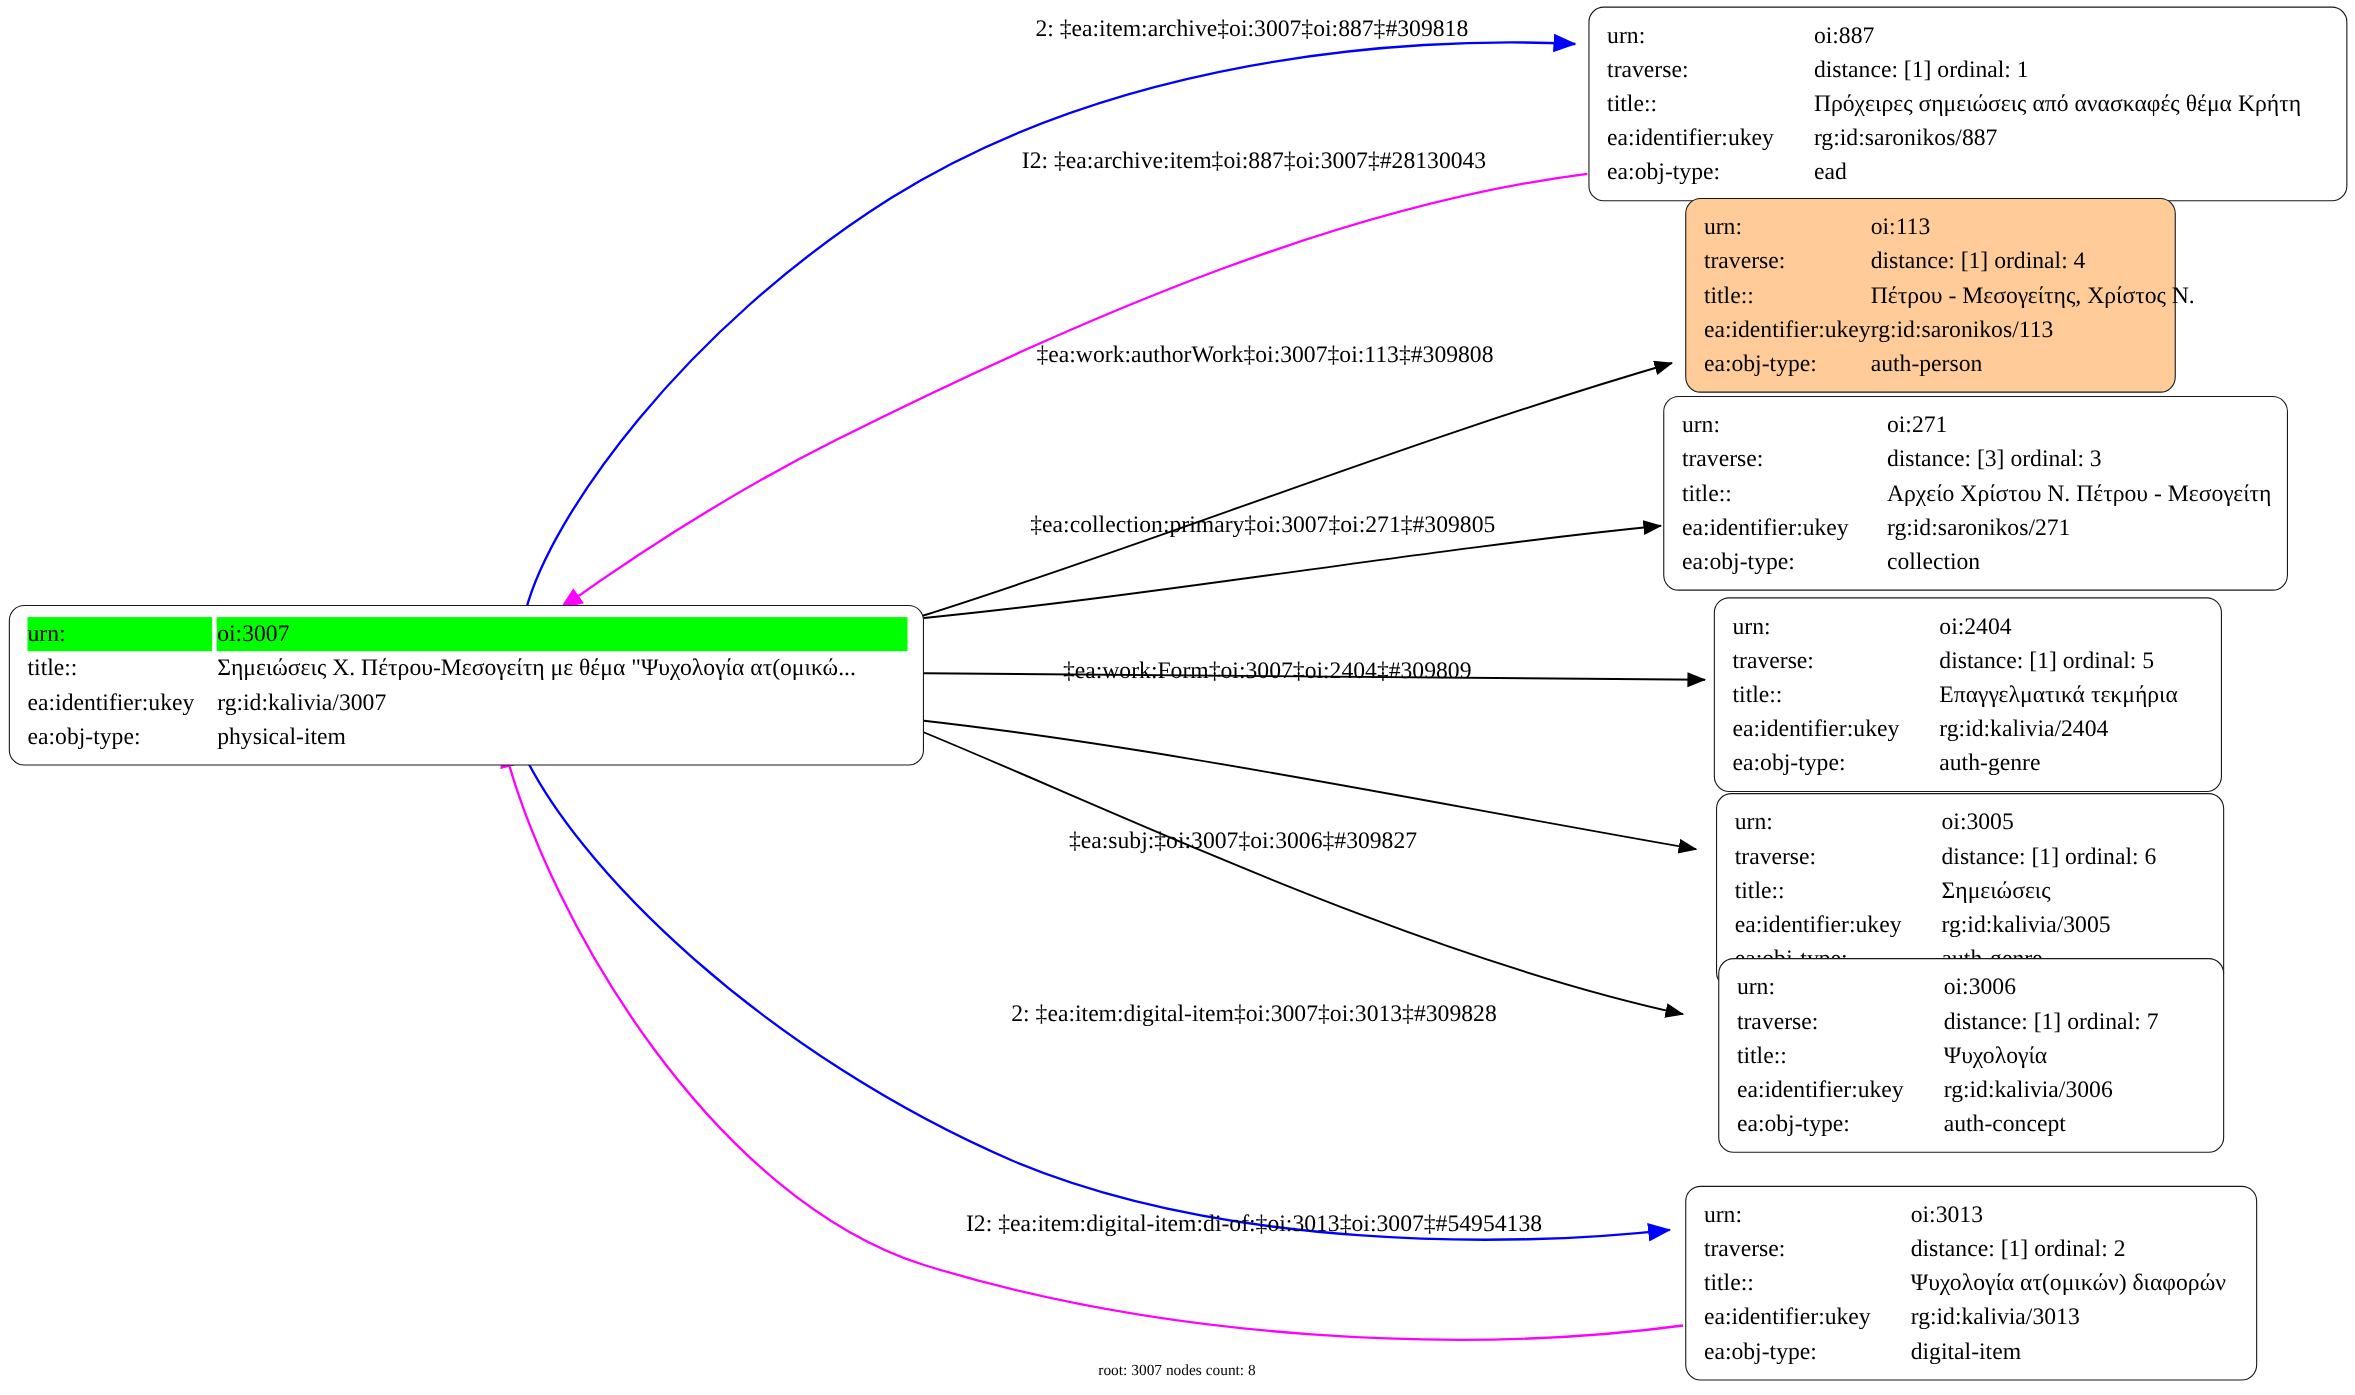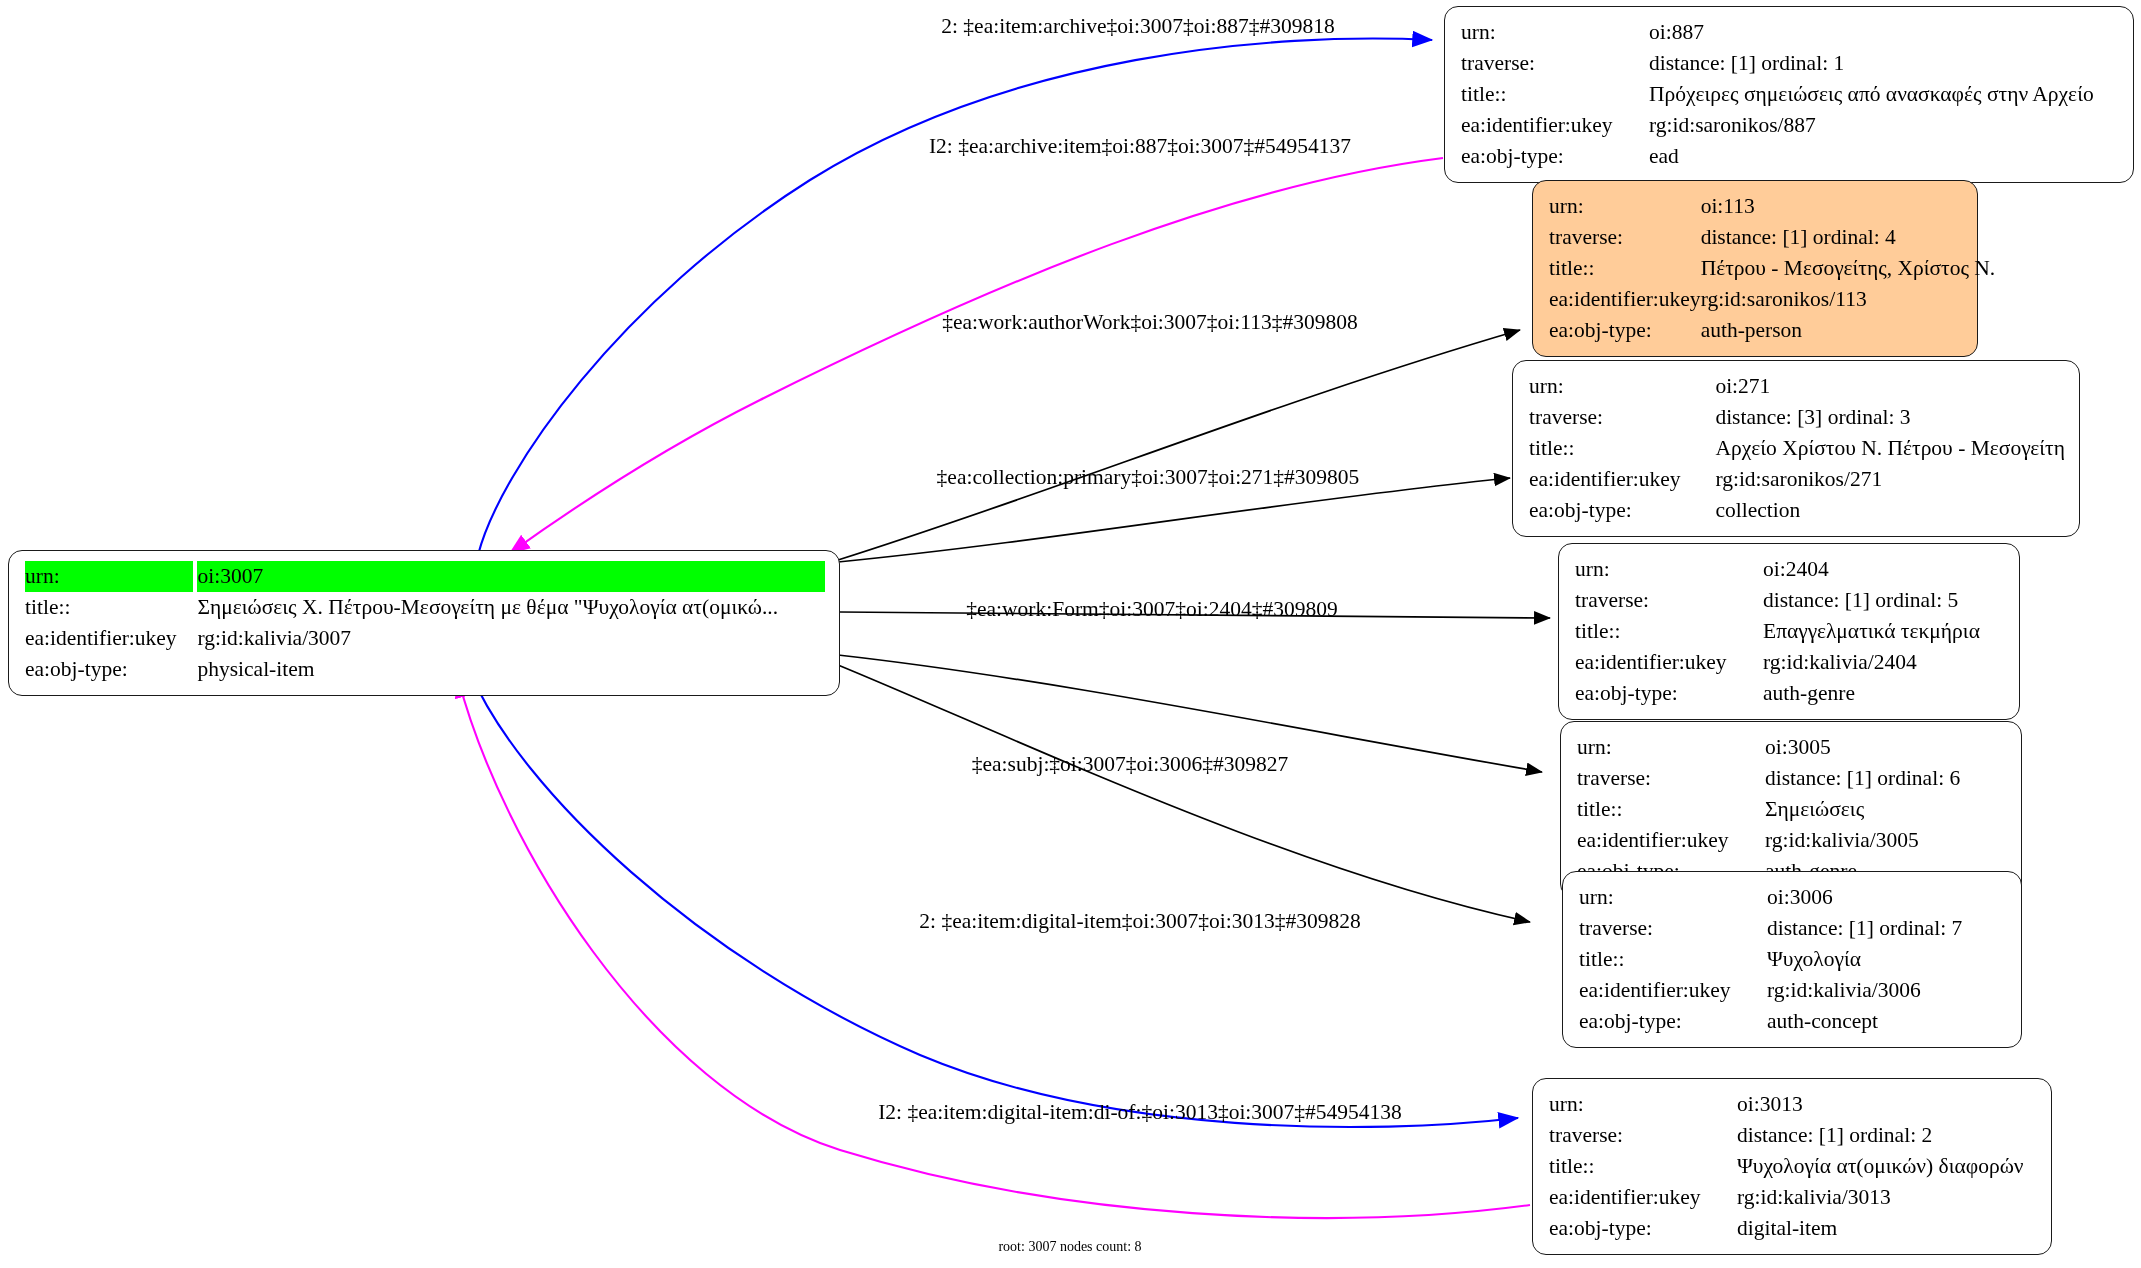--- a/index.html
+++ b/index.html
@@ -95,21 +95,21 @@
           <tr>
         <td class="k" style="width:188px;">urn:</td>
         <td class="v">oi:887</td>
       </tr>
       <tr>
         <td class="k">traverse:</td>
         <td class="v">distance: [1]     ordinal: 1</td>
       </tr>
       <tr>
         <td class="k">title::</td>
-        <td class="v">Πρόχειρες σημειώσεις από ανασκαφές στην Αρχείο</td>
+        <td class="v">Πρόχειρες σημειώσεις από ανασκαφές θέμα Κρήτη</td>
       </tr>
       <tr>
         <td class="k">ea:identifier:ukey</td>
         <td class="v">rg:id:saronikos/887</td>
       </tr>
       <tr>
         <td class="k">ea:obj-type:</td>
         <td class="v">ead</td>
       </tr>
     </tbody>
@@ -272,21 +272,21 @@
       </tr>
       <tr>
         <td class="k">ea:obj-type:</td>
         <td class="v">digital-item</td>
       </tr>
     </tbody>
       </table>
   </div>
 
   <div class="elabel" style="left:1138px;top:26px;">2: ‡ea:item:archive‡oi:3007‡oi:887‡#309818</div>
-  <div class="elabel" style="left:1140px;top:146px;">I2: ‡ea:archive:item‡oi:887‡oi:3007‡#54954137</div>
+  <div class="elabel" style="left:1140px;top:146px;">I2: ‡ea:archive:item‡oi:887‡oi:3007‡#28130043</div>
   <div class="elabel" style="left:1150px;top:322px;">‡ea:work:authorWork‡oi:3007‡oi:113‡#309808</div>
   <div class="elabel" style="left:1148px;top:477px;">‡ea:collection:primary‡oi:3007‡oi:271‡#309805</div>
   <div class="elabel" style="left:1152px;top:609px;">‡ea:work:Form‡oi:3007‡oi:2404‡#309809</div>
   <div class="elabel" style="left:1130px;top:764px;">‡ea:subj:‡oi:3007‡oi:3006‡#309827</div>
   <div class="elabel" style="left:1140px;top:921px;">2: ‡ea:item:digital-item‡oi:3007‡oi:3013‡#309828</div>
   <div class="elabel" style="left:1140px;top:1112px;">I2: ‡ea:item:digital-item:di-of:‡oi:3013‡oi:3007‡#54954138</div>
 
   <div class="graph-caption" style="left:1070px;top:1247px;">root: 3007 nodes count: 8</div>
 
 </div>

